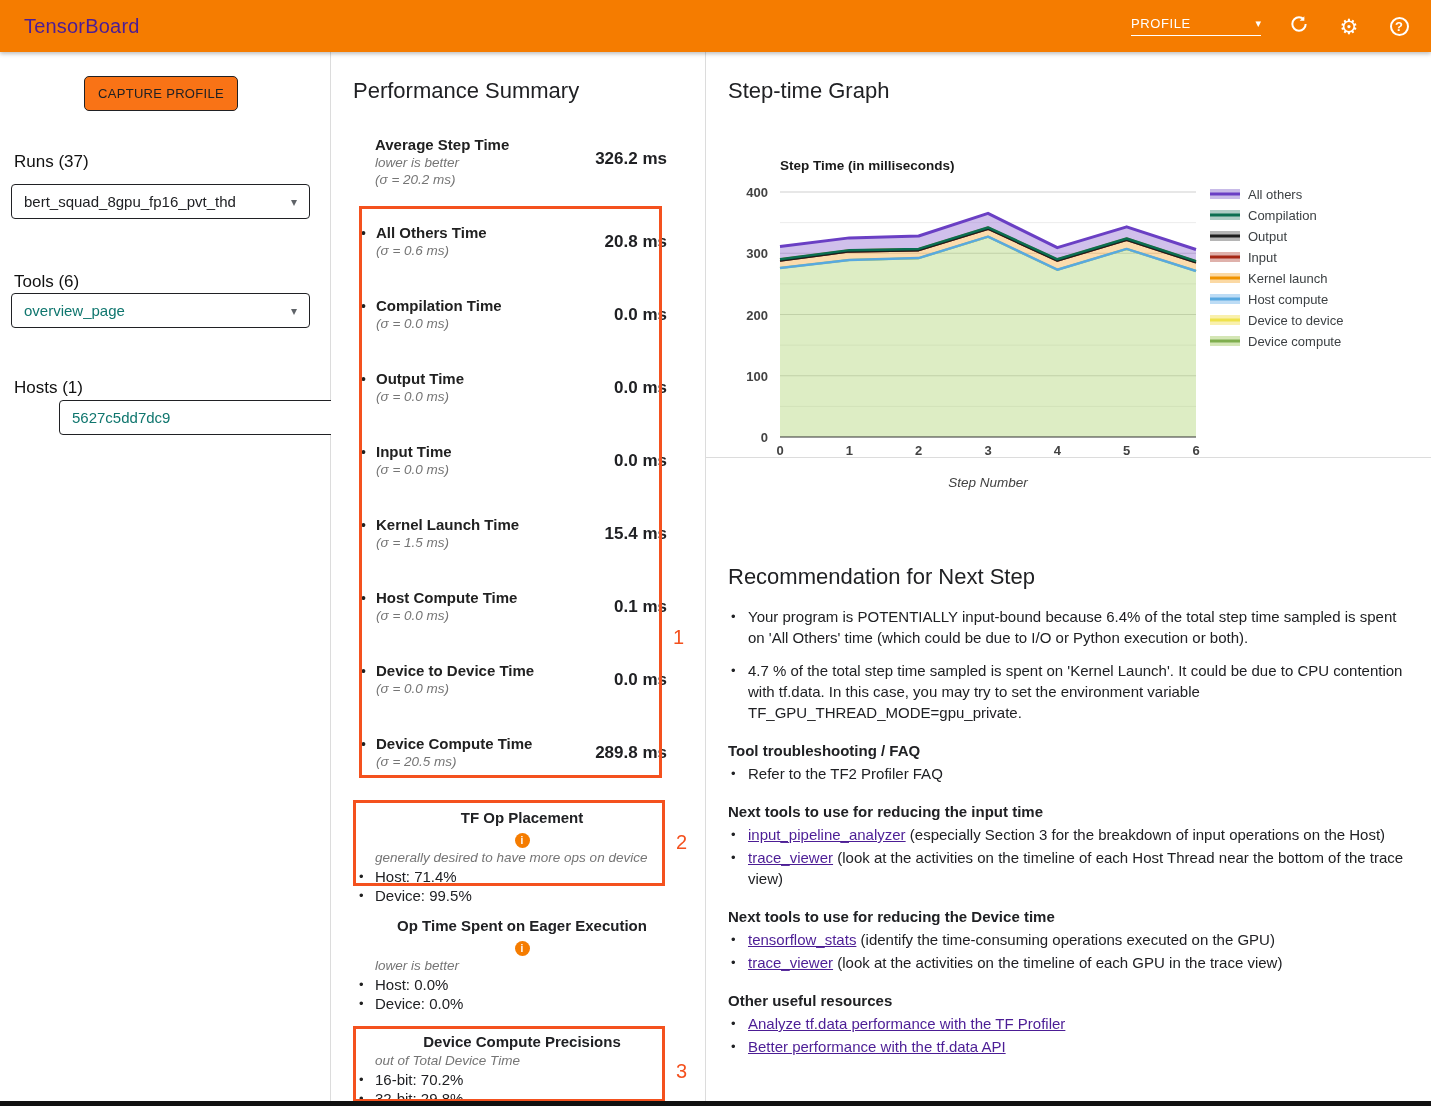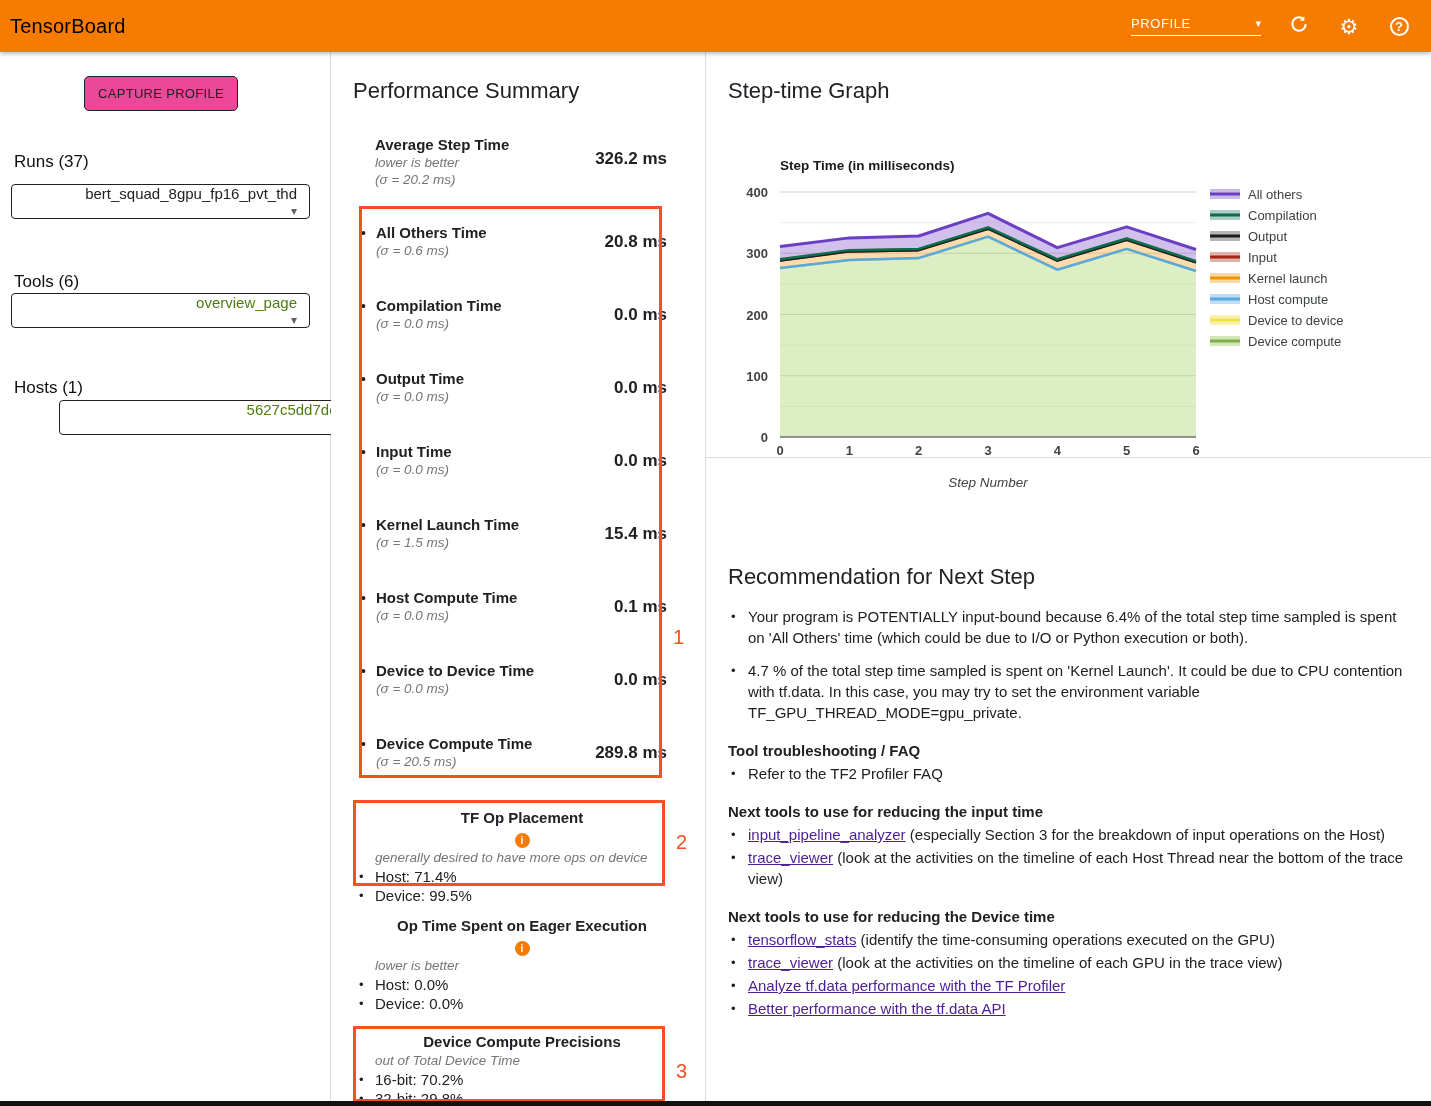--- a/index.html
+++ b/index.html
@@ -3,21 +3,21 @@
 <meta charset="utf-8">
 <style>
   * { margin:0; padding:0; box-sizing:border-box; }
   html,body { width:1431px; height:1106px; overflow:hidden; background:#fff;
               font-family:"Liberation Sans", sans-serif; color:#202124; }
 
   
   #header { position:absolute; left:0; top:0; width:1431px; height:52px;
             background:#f57c00; display:flex; align-items:center;
             box-shadow:0 2px 4px rgba(0,0,0,0.25); z-index:50; }
-  .hdr-title { color:#000000; font-size:20px; font-weight:500; margin-left:10px; letter-spacing:.2px; }
+  .hdr-title { color:#4c1d95; font-size:20px; font-weight:500; margin-left:24px; letter-spacing:.2px; }
   .hdr-right { margin-left:auto; display:flex; align-items:center; gap:26px; margin-right:20px; }
   .profile-select { display:flex; align-items:center; justify-content:space-between;
                     width:130px; border-bottom:1.5px solid #fff; padding-bottom:4px; cursor:pointer; }
   .profile-select .lbl { color:#fff; font-size:13px; letter-spacing:.6px; font-weight:500; }
   .profile-select .caret { color:#fff; font-size:11px; }
   .hdr-icon { width:24px; height:24px; display:flex; align-items:center; justify-content:center;
               color:#fff; cursor:pointer; }
   .gear-glyph { font-size:21px; line-height:1; }
   .help-circle { width:19px; height:19px; border:2px solid #fff; border-radius:50%;
                  display:flex; align-items:center; justify-content:center;
@@ -25,30 +25,30 @@
 
   
   #sidebar { position:absolute; left:0; top:52px; width:331px; height:1054px;
              border-right:1px solid #dcdcdc; background:#fff; }
   #middle  { position:absolute; left:331px; top:52px; width:375px; height:1054px;
              border-right:1px solid #dcdcdc; background:#fff; }
   #right   { position:absolute; left:706px; top:52px; width:725px; height:1054px; background:#fff; }
 
   
   .capture-btn { position:absolute; left:84px; top:24px; width:154px; height:35px;
-                 background:#ec4899; border:1px solid #202124; border-radius:5px;
+                 background:#f97316; border:1px solid #202124; border-radius:5px;
                  font-family:"Liberation Sans", sans-serif;
                  font-size:13px; font-weight:500; letter-spacing:.3px; color:#202124; cursor:pointer; }
   .sb-label { position:absolute; left:14px; font-size:17px; font-weight:500; color:#111; }
   .sb-select { position:absolute; left:11px; width:299px; height:35px;
                border:1px solid #202124; border-radius:4px; background:#fff;
-               display:flex; align-items:flex-end; padding:0 12px; cursor:pointer;flex-direction:column; }
+               display:flex; align-items:center; padding:0 12px; cursor:pointer; }
   .sb-select .val { font-size:15px; flex:1; white-space:nowrap; overflow:hidden; }
   .sb-select .caret { color:#5f6368; font-size:12px; }
-  .val-dark { color:#202124; } .val-gray { color:#4d7c0f; }
+  .val-dark { color:#202124; } .val-gray { color:#0f766e; }
 
   
   .ps-title { position:absolute; left:22px; top:26px; font-size:22px; color:#202124; }
   .avg-row  { position:absolute; left:44px; top:84px; width:292px; }
   .m-name  { font-size:15px; font-weight:bold; color:#212121; line-height:18px; }
   .m-sub   { font-size:13.5px; font-style:italic; color:#757575; line-height:17px; }
   .avg-val { position:absolute; right:0; top:13px; font-size:17px; font-weight:bold; }
   .ps-row  { position:absolute; left:30px; width:306px; height:46px; }
   .ps-row .dot { position:absolute; left:0; top:1px; font-size:14px; color:#212121; }
   .ps-row .names { position:absolute; left:15px; top:0; }
@@ -339,20 +339,21 @@
       <li class="tight"><a class="rec-link">input_pipeline_analyzer</a><span> (especially Section 3 for the breakdown of input operations on the Host)</span></li>
       <li class="tight"><a class="rec-link">trace_viewer</a><span> (look at the activities on the timeline of each Host Thread near the bottom of the trace view)</span></li>
     </ul>
 
     <div class="rec-head">Next tools to use for reducing the Device time</div>
     <ul>
       <li class="tight"><a class="rec-link">tensorflow_stats</a><span> (identify the time-consuming operations executed on the GPU)</span></li>
       <li class="tight"><a class="rec-link">trace_viewer</a><span> (look at the activities on the timeline of each GPU in the trace view)</span></li>
     </ul>
 
+    <div class="rec-head">Other useful resources</div>
     <ul>
       <li class="tight"><a class="rec-link">Analyze tf.data performance with the TF Profiler</a></li>
       <li class="tight"><a class="rec-link">Better performance with the tf.data API</a></li>
     </ul>
   </div>
 </div>
 
 <div id="bottom-bar"></div>
 
 </body></html>

